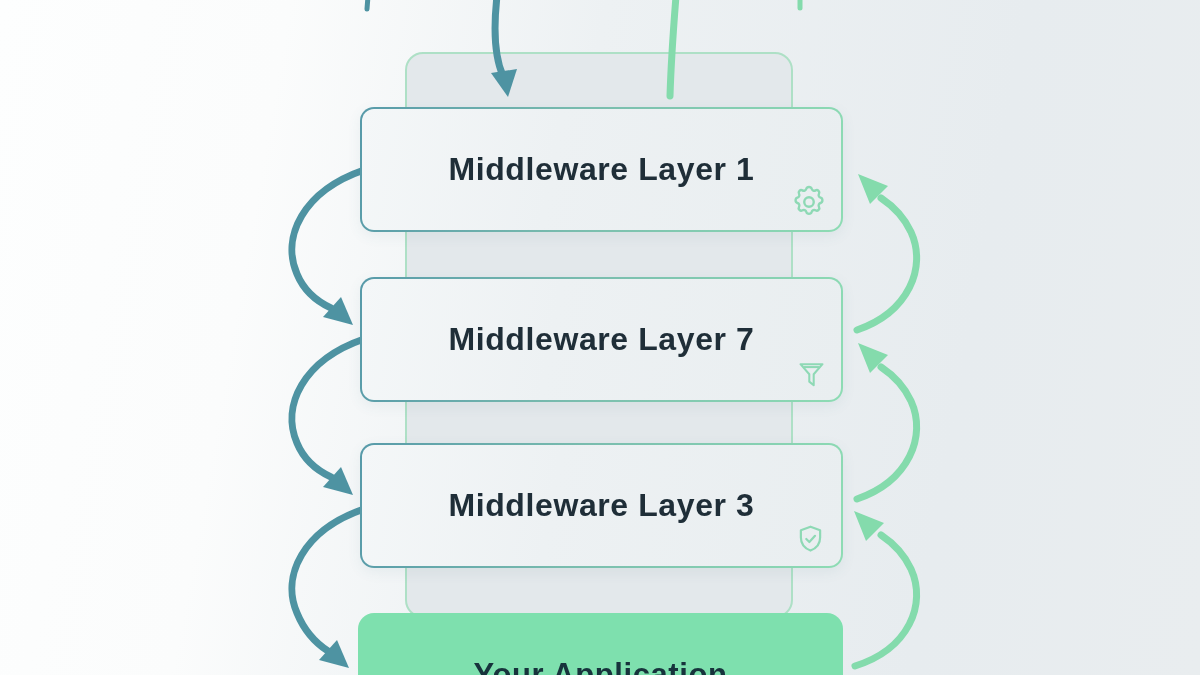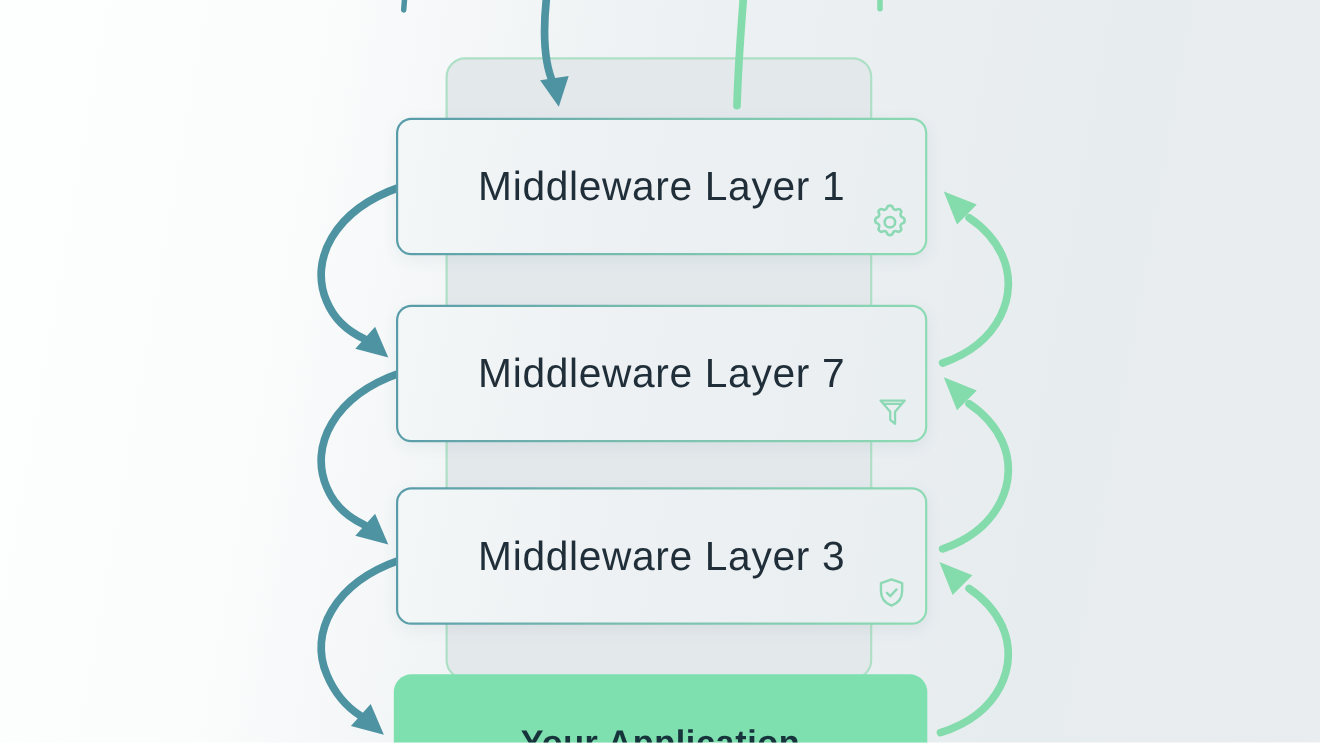--- a/index.html
+++ b/index.html
@@ -36,21 +36,21 @@
     z-index: 3;
   }
   .layer-inner {
     position: relative;
     width: 100%; height: 100%;
     border-radius: 12px;
     background: linear-gradient(100deg, #f4f7f8 0%, #edf1f3 40%, #e9eef0 100%);
     display: flex; align-items: center; justify-content: center;
   }
   .layer-label {
-    font-size: 37px; font-weight: 400; letter-spacing: 0.6px;
+    font-size: 32px; font-weight: 700; letter-spacing: 0.6px;
     color: #1f2e38;
   }
   .layer-icon {
     position: absolute; right: 13px; bottom: 9px;
     display: block; line-height: 0;
   }
   .layer-icon svg { display: block; }
 
   #layer-1 { top: 107px; }
   #layer-2 { top: 277px; }

